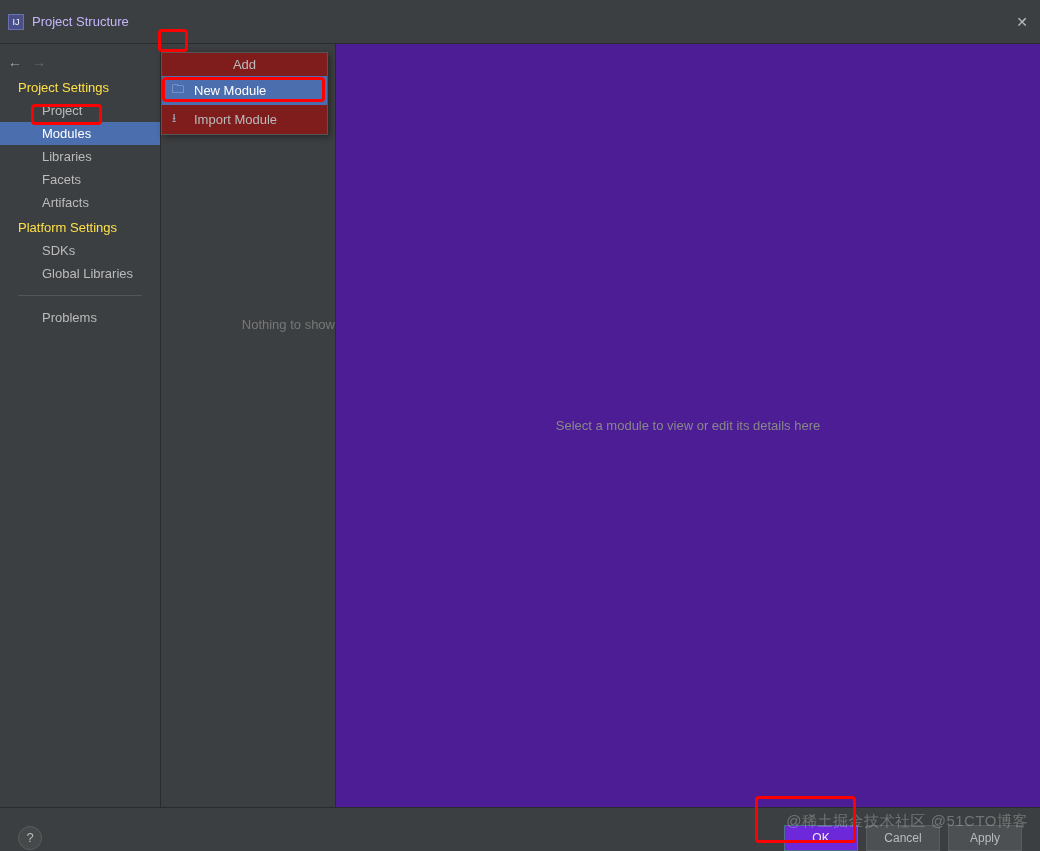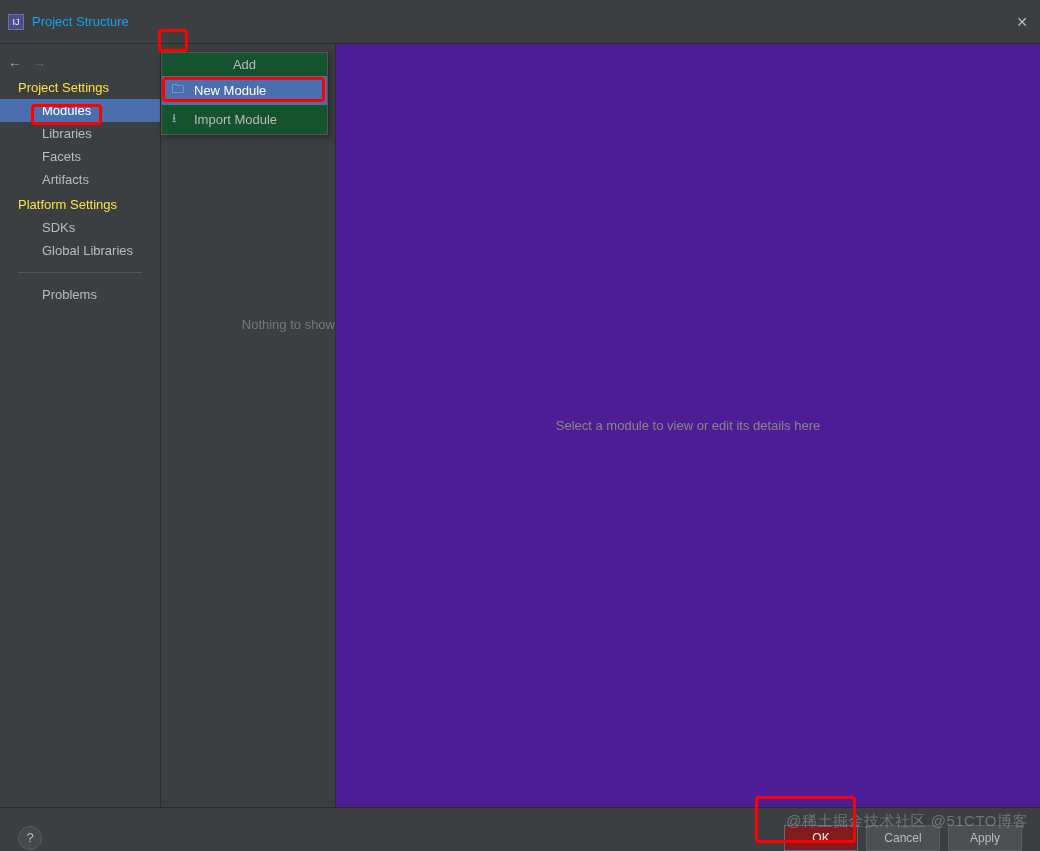--- a/index.html
+++ b/index.html
@@ -1,54 +1,54 @@
 <!DOCTYPE html>
 <html><head>
 <meta charset="utf-8">
 <style>
   * { box-sizing: border-box; margin: 0; padding: 0; font-family: "Segoe UI", Arial, sans-serif; }
   body { width: 1040px; height: 851px; background: #3c3f41; color: #bbbbbb; font-size: 13px; overflow: hidden; position: relative; }
 
   .titlebar { height: 44px; display: flex; align-items: center; padding: 11px 8px; background: #3c3f41; border-bottom: 1px solid #2b2b2b; }
   .titlebar .app-icon { width: 16px; height: 16px; background: #4a4f8a; border: 1px solid #6a6fb0; display: inline-flex; align-items: center; justify-content: center; font-size: 9px; color: #fff; margin-right: 8px; }
-  .titlebar .title { color: #0ea5e9; font-size: 13px; flex: 1; }
+  .titlebar .title { color: #c4b5fd; font-size: 13px; flex: 1; }
   .titlebar .close { color: #bbbbbb; cursor: pointer; font-size: 14px; width: 20px; text-align: center; }
 
   .body-area { display: flex; height: 763px; }
 
   .sidebar { width: 161px; background: #3c3f41; border-right: 1px solid #2b2b2b; padding-top: 6px; }
   .nav-row { height: 24px; display: flex; align-items: center; padding: 0 8px; gap: 10px; }
   .nav-arrow { color: #aaaaaa; cursor: pointer; font-size: 14px; }
   .nav-arrow.disabled { color: #666666; }
   .section-header { color: #fde047; padding: 6px 18px 4px 18px; font-size: 13px; }
   .nav-item { color: #bbbbbb; padding: 3px 10px 3px 42px; cursor: pointer; font-size: 13px; line-height: 17px; }
   .nav-item.selected { background: #4b6eaf; color: #ffffff; }
   .divider { border-top: 1px solid #555555; margin: 10px 18px; }
 
   .module-col { width: 175px; background: #3c3f41; border-right: 1px solid #2b2b2b; position: relative; }
   .toolbar { height: 25px; display: flex; align-items: center; padding-left: 4px; gap: 8px; }
   .tool-btn { width: 18px; height: 18px; display: flex; align-items: center; justify-content: center; color: #afb1b3; cursor: pointer; font-size: 15px; }
   .tool-btn.disabled { color: #666666; }
   .empty-text { color: #777777; text-align: right; margin-top: 248px; font-size: 13px; }
 
-  .popup { position: absolute; left: 161px; top: 52px; width: 167px; background: #14532d; border: 1px solid #555555; box-shadow: 2px 2px 6px rgba(0,0,0,.4); z-index: 10; }
+  .popup { position: absolute; left: 161px; top: 52px; width: 167px; background: #7f1d1d; border: 1px solid #555555; box-shadow: 2px 2px 6px rgba(0,0,0,.4); z-index: 10; }
   .popup-header { text-align: center; color: #bbbbbb; padding: 4px 0; font-size: 13px; }
   .popup-item { display: flex; align-items: center; padding: 4px 10px; gap: 8px; cursor: pointer; color: #bbbbbb; font-size: 13px; }
   .popup-item.selected { background: #4b6eaf; color: #ffffff; }
   .popup-item.selected .pi-icon { color: #cde0ff; }
   .pi-icon { width: 14px; color: #9aa7bd; font-size: 12px; }
 
   .detail { flex: 1; background: #4c1d95; display: flex; align-items: center; justify-content: center; }
   .detail .placeholder { color: #888888; font-size: 13px; }
 
   .footer { height: 60px; border-top: 1px solid #2b2b2b; display: flex; align-items: center; padding: 0 18px; background: #3c3f41; }
   .help-btn { width: 24px; height: 24px; border: 1px solid #5a5d5f; border-radius: 50%; display: flex; align-items: center; justify-content: center; color: #bbbbbb; cursor: pointer; background: #45494a; font-size: 13px; }
   .footer-spacer { flex: 1; }
   .btn { min-width: 74px; height: 26px; border: 1px solid #5a5d5f; background: #4c5052; color: #bbbbbb; font-size: 12px; cursor: pointer; margin-left: 8px; display: inline-flex; align-items: center; justify-content: center; font-weight: 500; }
-  .btn.primary { background: #7f1d1d; border-color: #4a708b; color: #eeeeee; }
+  .btn.primary { background: #6d28d9; border-color: #4a708b; color: #eeeeee; }
 
   .hl { position: absolute; border: 3px solid #ff0000; border-radius: 4px; pointer-events: none; z-index: 30; }
   .hl1 { left: 158px; top: 29px; width: 30px; height: 23px; }
   .hl2 { left: 31px; top: 104px; width: 71px; height: 21px; }
   .hl3 { left: 162px; top: 77px; width: 163px; height: 25px; }
   .hl4 { left: 755px; top: 796px; width: 101px; height: 47px; }
 
   .watermark { position: absolute; right: 12px; bottom: 20px; color: rgba(210,210,210,.35); font-size: 15px; pointer-events: none; letter-spacing: 0.5px; z-index: 5; }
 </style>
 </head>
@@ -62,20 +62,21 @@
 
 <div class="body-area">
 
   <div class="sidebar">
     <div class="nav-row">
       <span class="nav-arrow">←</span>
       <span class="nav-arrow disabled">→</span>
     </div>
 
     <div class="section-header">Project Settings</div>
+    <div class="nav-item">Project</div>
     <div class="nav-item selected">Modules</div>
     <div class="nav-item">Libraries</div>
     <div class="nav-item">Facets</div>
     <div class="nav-item">Artifacts</div>
 
     <div class="section-header">Platform Settings</div>
     <div class="nav-item">SDKs</div>
     <div class="nav-item">Global Libraries</div>
 
     <div class="divider"></div>

